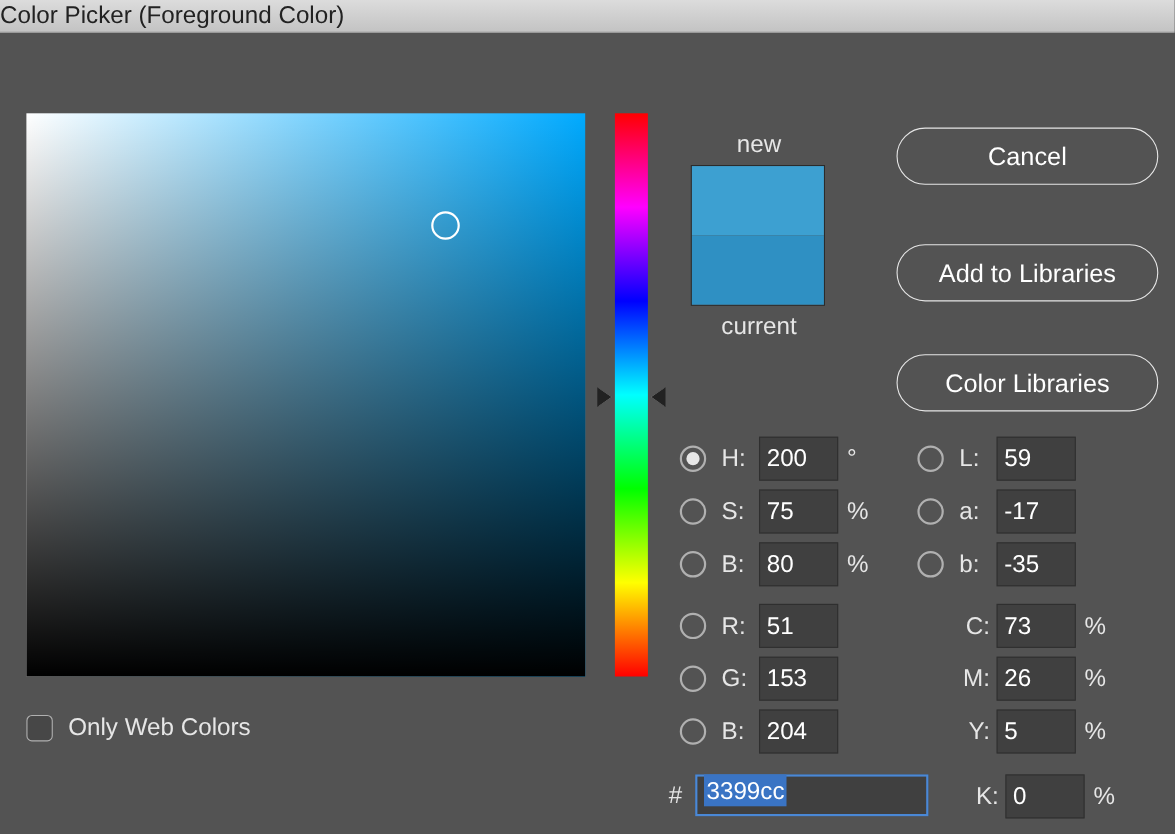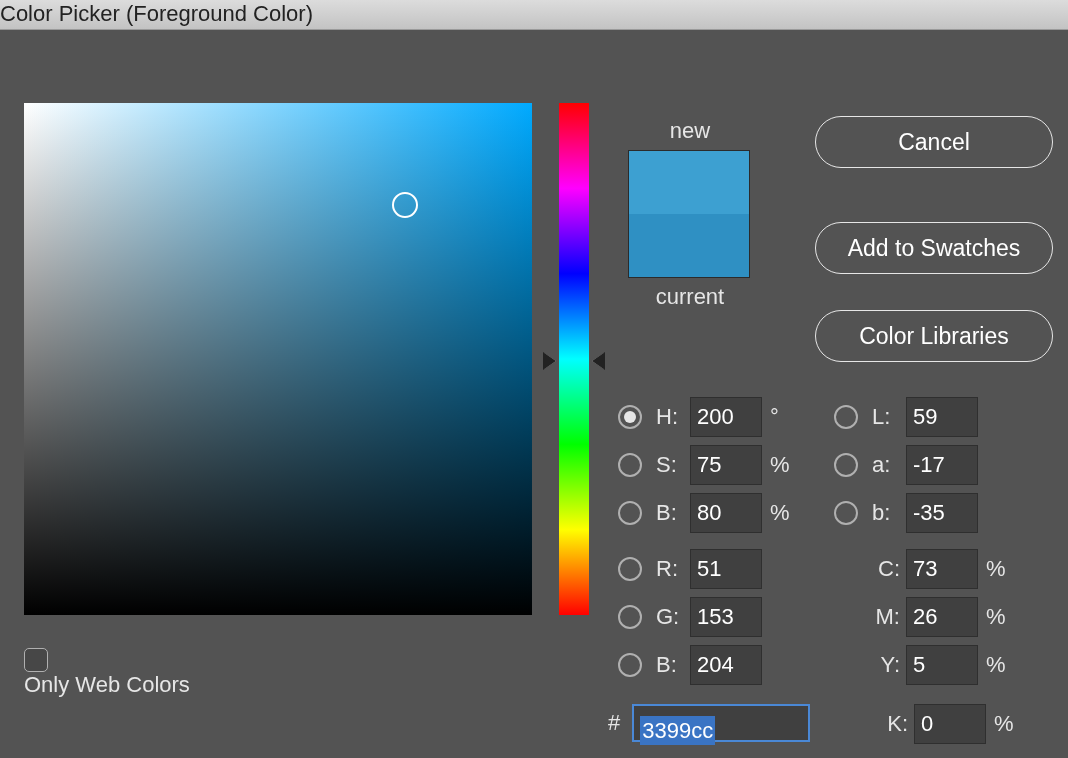--- a/index.html
+++ b/index.html
@@ -104,21 +104,21 @@
     border-radius:26px;
     border:3px solid #e6e6e6;
     background:transparent;
     color:#fff;
     font-size:23px;
     cursor:pointer;
   }
   .btn.ok{ top:33px; }
   .btn.cancel{ top:86px; border-width:1.5px;}
   .btn.add{ top:192px; border-width:1.5px;}
-  .btn.lib{ top:280px; border-width:1.5px;text-align:center;}
+  .btn.lib{ top:292px; border-width:1.5px;text-align:center;}
 
   
   .rows { position:absolute; left:618px; top:363px; width:430px; }
   .row {
     display:flex; align-items:center;
     height:48px;
   }
   .row.group-gap { margin-top:8px; }
 
   .radio {
@@ -145,36 +145,36 @@
   }
   .unit { width:34px; text-align:left; padding-left:8px;}
   .col-gap { width:38px; }
 
   
   .hex-row {
     position:absolute; left:608px; top:674px;
     display:flex; align-items:center; gap:12px;
   }
   .hex-input {
-    width:178px; height:38px;
+    width:212px; height:38px;
     background:#404040;
     border:2px solid #4a88d6;
     color:#fff;
     font-size:22px;
-    padding:12px 6px;
+    padding:0 6px;
   }
   .hex-input .sel {
     background:#3a74c4; padding:2px 2px;
     color:#fff;
   }
 
   
   .web-wrap {
     position:absolute; left:24px; top:618px;
-    display:flex; align-items:flex-start; flex-direction:column;
+    display:flex; align-items:flex-end; gap:14px;
   }
   .chk {
     width:24px; height:24px; border-radius:5px;
     border:1.5px solid #b0b0b0; background:#474747;
   }
 
   
   .k-row{
     position:absolute; left:842px; top:674px;
     display:flex; align-items:center;
@@ -200,21 +200,21 @@
   <div class="swatch-wrap">
     <div class="swatch-label">new</div>
     <div class="swatch-box" style="--new-color:#3da0d1; --cur-color:#2f90c3;">
       <div class="swatch-half top"></div>
       <div class="swatch-half bottom"></div>
     </div>
     <div class="swatch-label" style="margin-top:6px;">current</div>
   </div>
 
   <button class="btn cancel">Cancel</button>
-  <button class="btn add">Add to Swatches</button>
+  <button class="btn add">Add to Libraries</button>
   <button class="btn lib">Color Libraries</button>
 
   <div class="rows">
 
     <div class="row">
       <span class="radio on"></span>
       <span class="lbl">H:</span>
       <input class="num" value="200" style="">
       <span class="unit">°</span>
       <span class="col-gap"></span>

